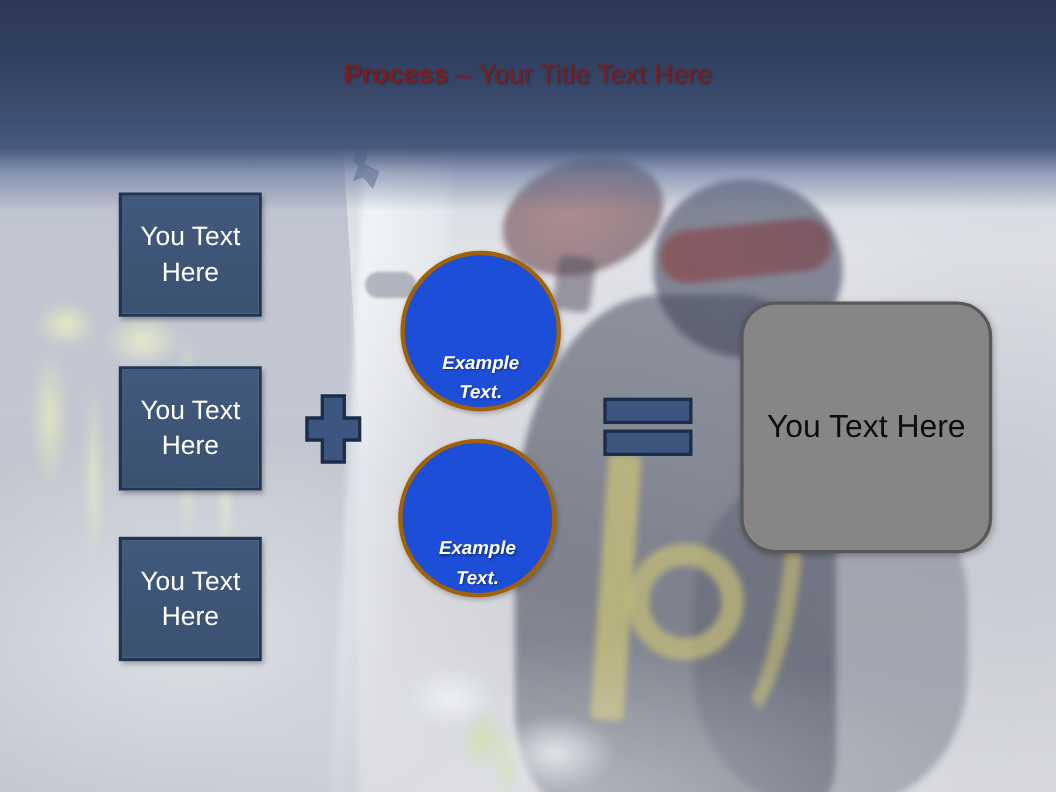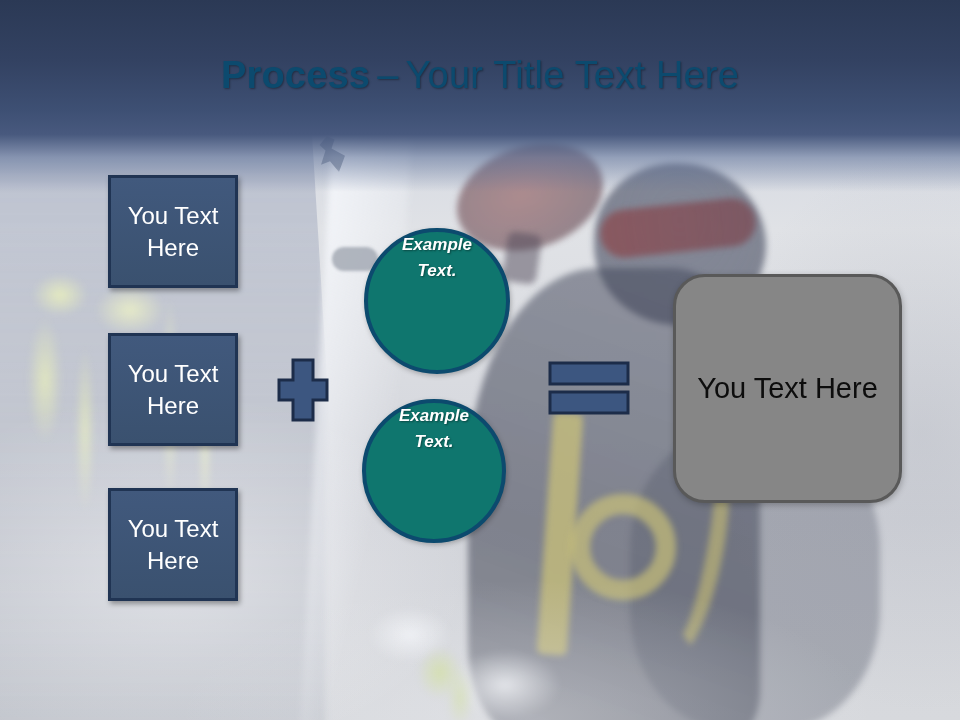--- a/index.html
+++ b/index.html
@@ -55,42 +55,42 @@
     radial-gradient(18px 42px at 62px 70px,rgba(205,220,150,.7),transparent 75%);}
   .ph-veil{inset:0;filter:none;background:
     radial-gradient(ellipse 420px 260px at 18% 80%,rgba(250,250,252,.5),transparent 70%),
     radial-gradient(ellipse 500px 200px at 55% 100%,rgba(235,236,240,.38),transparent 70%),
     radial-gradient(ellipse 300px 400px at 96% 60%,rgba(150,155,168,.22),transparent 70%);}
   
   .header{position:absolute;left:0;top:0;width:100%;height:192px;pointer-events:none;
     background:linear-gradient(180deg,#2b3955 0%,#334262 32%,#3e5074 58%,#48597e 70%,
       rgba(90,110,150,.55) 82%,rgba(140,155,190,0) 100%);}
   .title{position:absolute;left:0;top:54px;width:100%;text-align:center;
-    color:#0c4a6e;font-size:38px;letter-spacing:.2px;
+    color:#7f1d1d;font-size:24px;letter-spacing:.2px;
     text-shadow:1px 1px 2px rgba(0,0,0,.35);white-space:nowrap;}
   .title .t-bold{font-weight:bold;}
   .title .t-dash{margin:0 7px;font-weight:400;}
   .title .t-rest{font-weight:400;}
   
   .pbox{position:absolute;left:108px;width:130px;height:113px;box-sizing:border-box;
     background:linear-gradient(180deg,#41597d,#3a516f);border:3px solid #203453;
     box-shadow:2px 3px 5px rgba(0,0,0,.35);
     display:flex;align-items:center;justify-content:center;text-align:center;
     color:#ffffff;font-size:24px;line-height:1.33;}
   .pbox-1{top:175px;}.pbox-2{top:333px;}.pbox-3{top:488px;}
   .pbox .lbl{width:104px;}
   
   .op{position:absolute;}
   .op-plus{left:277px;top:358px;}
   .op-eq{left:548px;top:360px;}
   
   .circle{position:absolute;border-radius:50%;box-sizing:border-box;
-    background:#0f766e;border:4px solid #0c4a6e;
+    background:#1d4ed8;border:4px solid #a16207;
     box-shadow:1px 2px 5px rgba(0,0,0,.25);
-    display:flex;align-items:flex-start;justify-content:center;text-align:center;}
+    display:flex;align-items:flex-end;justify-content:center;text-align:center;}
   .circle-1{left:364px;top:228px;width:146px;height:146px;}
   .circle-2{left:362px;top:399px;width:144px;height:144px;}
   .circle .lbl{width:92px;color:#ffffff;font-size:17px;font-weight:bold;font-style:italic;
     line-height:1.55;text-shadow:1px 1px 2px rgba(0,0,0,.4);}
   
   .result{position:absolute;left:673px;top:274px;width:229px;height:229px;box-sizing:border-box;
     background:#868686;border:3px solid #595959;border-radius:32px;
     box-shadow:1px 2px 6px rgba(0,0,0,.25);
     display:flex;align-items:center;justify-content:center;text-align:center;
     color:#0d0d0d;font-size:29px;}

